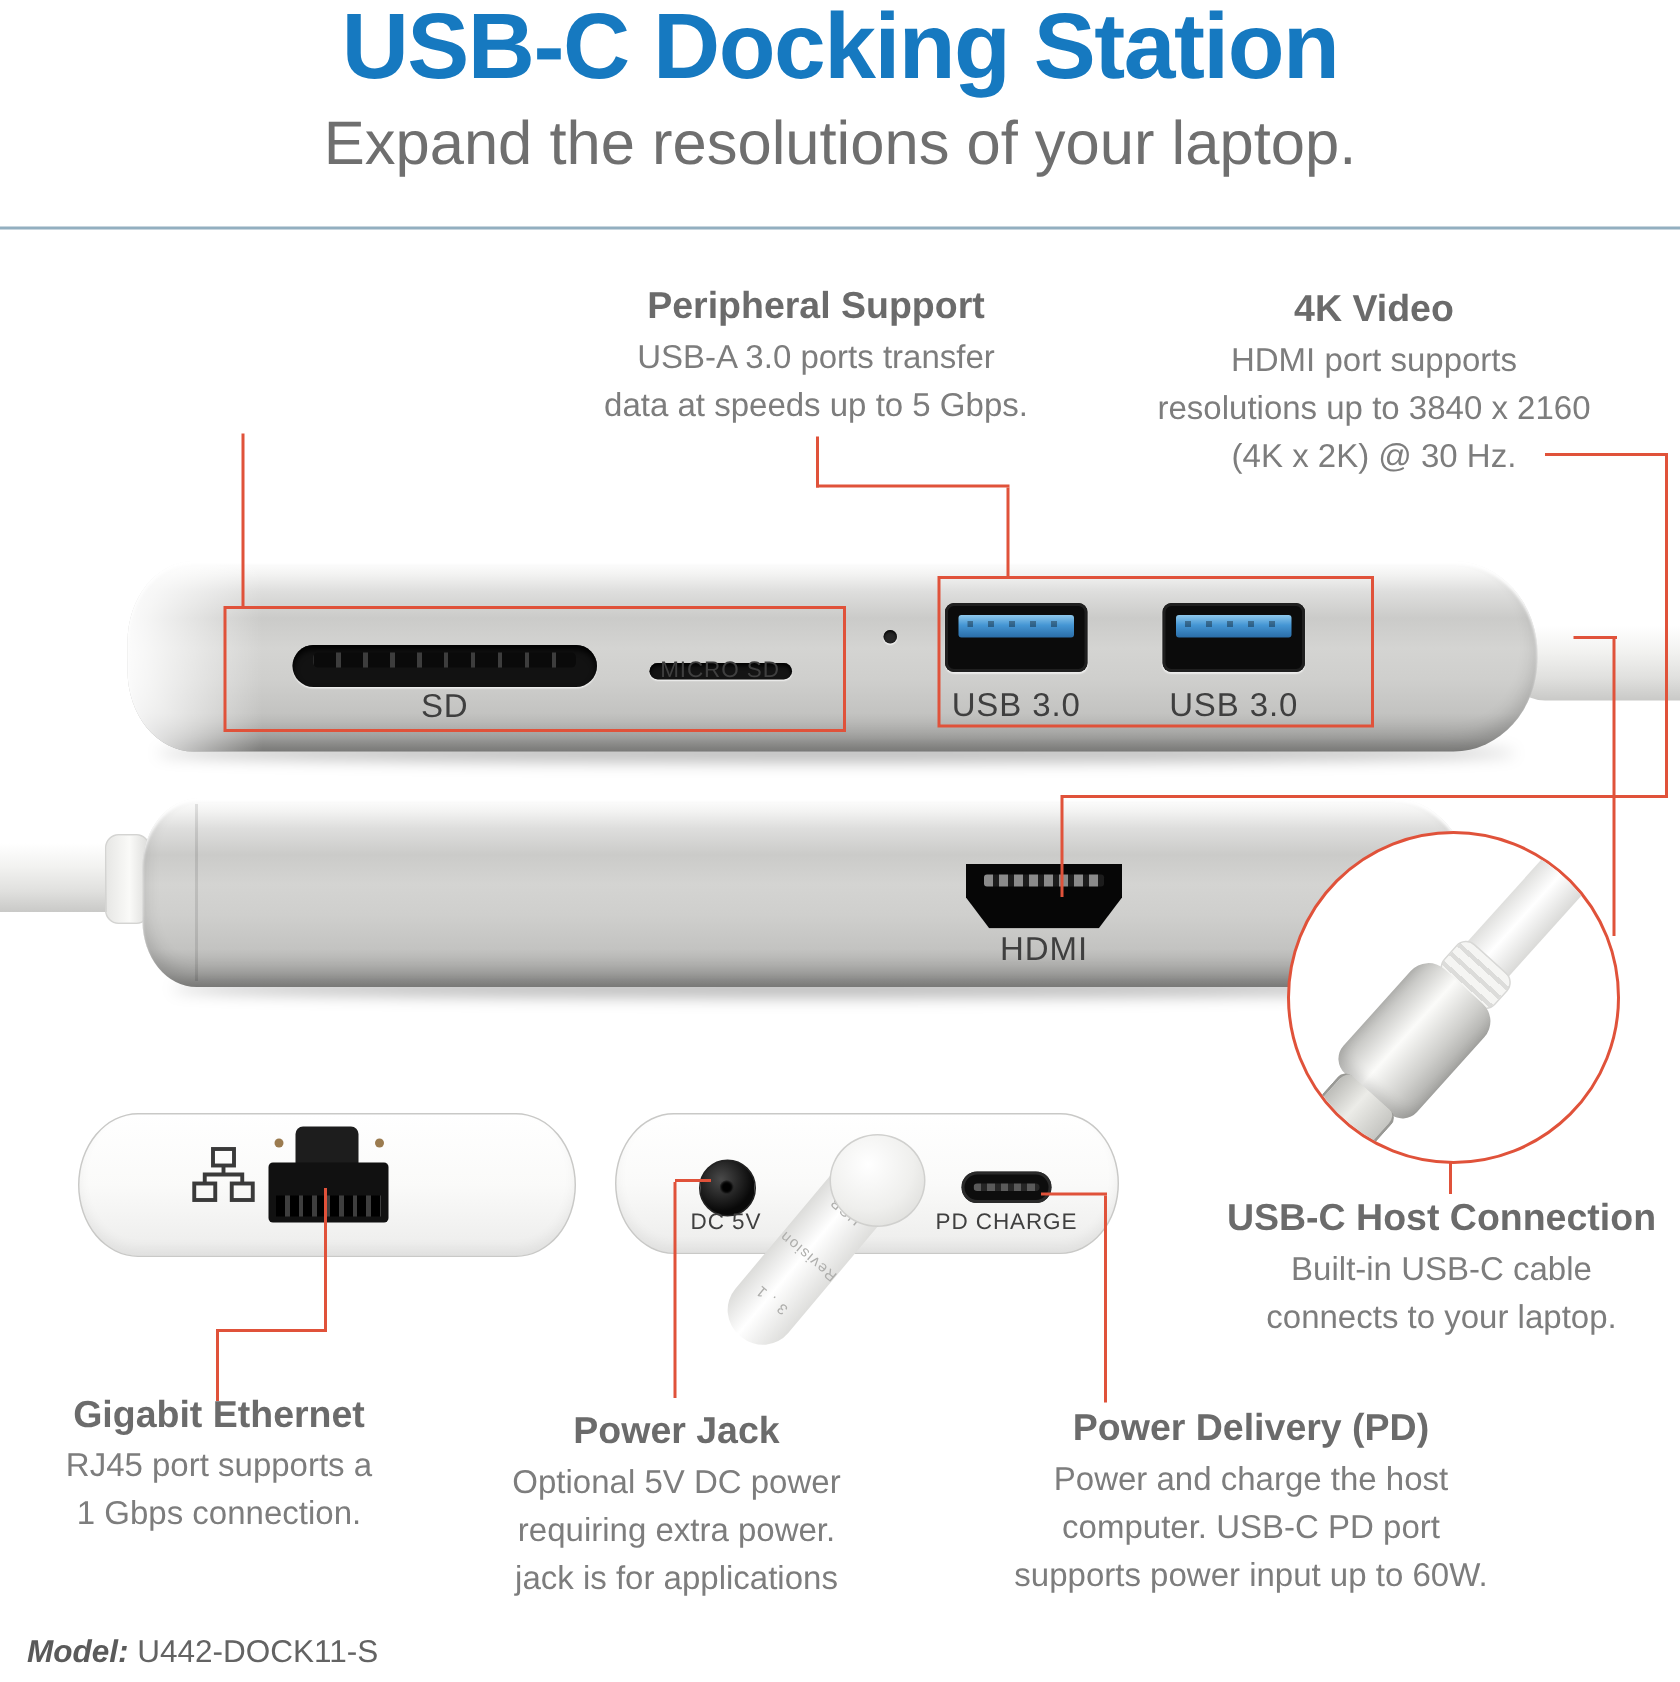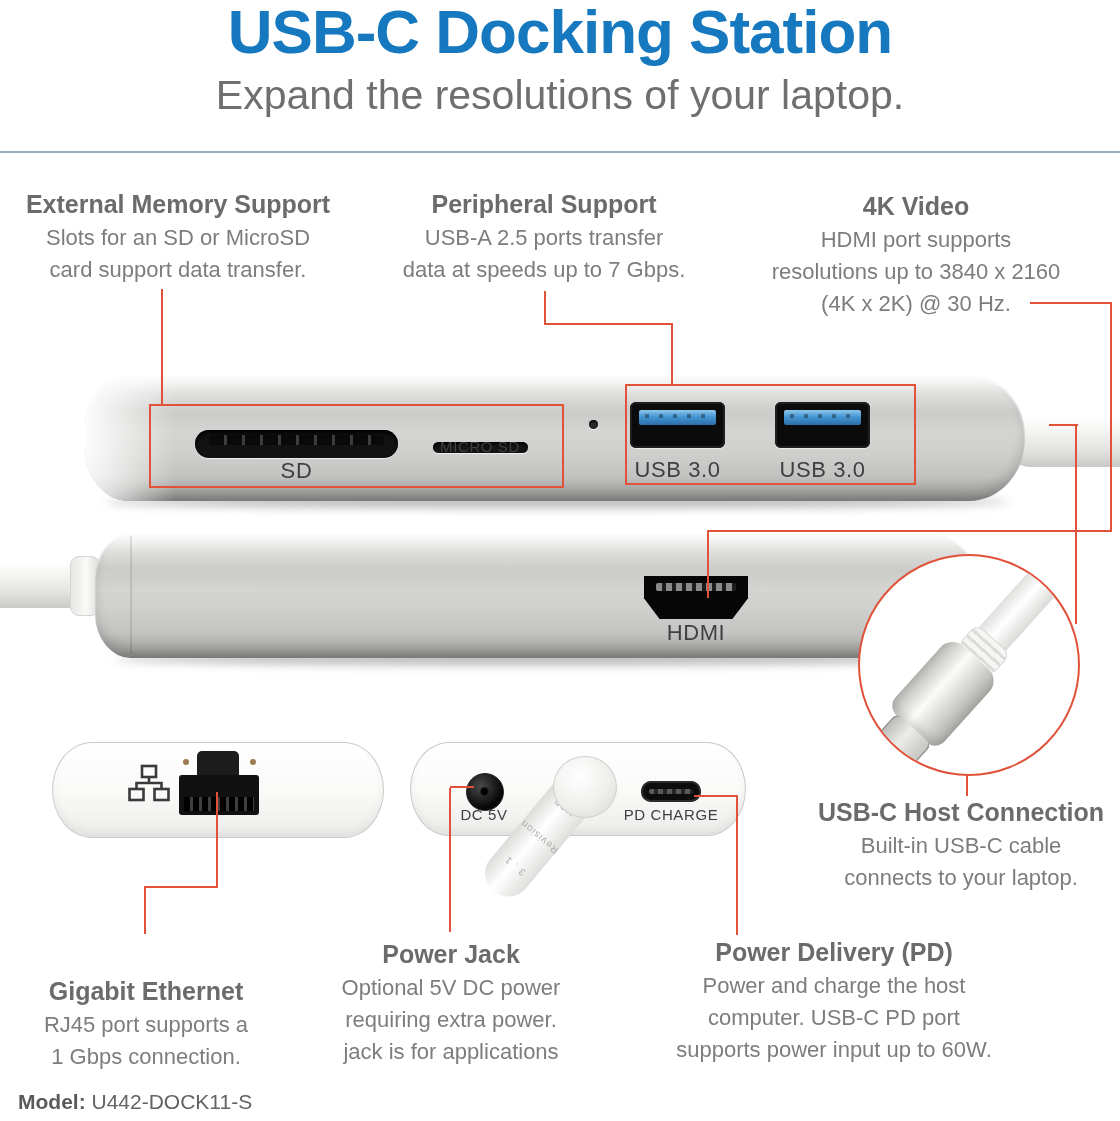--- a/index.html
+++ b/index.html
@@ -99,40 +99,35 @@
     background:repeating-linear-gradient(90deg,#5a5a5a 0 5px,#262626 5px 9px);}
   .mid-collar{left:553px;top:756px;width:62px;height:60px;border-radius:50%;z-index:4;
     background:radial-gradient(circle at 40% 32%,#ffffff,#efefed 55%,#d6d6d3);border:1px solid #d0d0ce;}
   .mid-cable{left:562px;top:782px;width:46px;height:142px;border-radius:22px;z-index:3;
     transform:rotate(40deg);transform-origin:top center;
     background:linear-gradient(90deg,#dcdcda,#ffffff 45%,#dededc);
     display:flex;flex-direction:column;align-items:center;justify-content:space-evenly;}
   .mid-cable span{transform:rotate(180deg);font-size:10px;color:#aeaeac;letter-spacing:1px;white-space:nowrap;}
   
   .model-line{left:18px;top:1090px;font-size:21px;color:#636363;}
-  .model-line b{font-weight:700;color:#5a5a5a;}
+  .model-line b{font-weight:700;color:#5a5a5a;font-style:italic;}
 </style>
 </head>
 <body>
 
 <div id="stage">
 
   <div class="abs page-title">USB-C Docking Station</div>
   <div class="abs page-subtitle">Expand the resolutions of your laptop.</div>
   <div class="abs divider"></div>
 
-  <div class="abs callout" style="left:3px;top:189px;width:350px;">
-    <h3>External Memory Support</h3>
-    <div>Slots for an SD or MicroSD</div>
-    <div>card support data transfer.</div>
-  </div>
   <div class="abs callout" style="left:368px;top:189px;width:352px;">
     <h3>Peripheral Support</h3>
-    <div>USB-A 2.5 ports transfer</div>
-    <div>data at speeds up to 7 Gbps.</div>
+    <div>USB-A 3.0 ports transfer</div>
+    <div>data at speeds up to 5 Gbps.</div>
   </div>
   <div class="abs callout" style="left:725px;top:191px;width:382px;">
     <h3>4K Video</h3>
     <div>HDMI port supports</div>
     <div>resolutions up to 3840 x 2160</div>
     <div>(4K x 2K) @ 30 Hz.</div>
   </div>
 
   <div class="abs cable" style="left:1005px;top:417px;width:115px;height:50px;border-radius:25px 0 0 25px;"></div>
   <div class="abs bar-shadow" style="left:105px;top:496px;width:905px;height:12px;"></div>
@@ -219,21 +214,21 @@
   <div class="abs seg" style="left:449px;top:788px;width:2px;height:144px;"></div>
   <div class="abs seg" style="left:694px;top:795px;width:44px;height:2px;"></div>
   <div class="abs seg" style="left:736px;top:797px;width:2px;height:138px;"></div>
 
   <div class="abs callout" style="left:800px;top:797px;width:322px;">
     <h3>USB-C Host Connection</h3>
     <div>Built-in USB-C cable</div>
     <div>connects to your laptop.</div>
   </div>
 
-  <div class="abs callout" style="left:15px;top:976px;width:262px;">
+  <div class="abs callout" style="left:15px;top:928px;width:262px;">
     <h3>Gigabit Ethernet</h3>
     <div>RJ45 port supports a</div>
     <div>1 Gbps connection.</div>
   </div>
   <div class="abs callout" style="left:312px;top:939px;width:278px;">
     <h3>Power Jack</h3>
     <div>Optional 5V DC power</div>
     <div>requiring extra power.</div>
     <div>jack is for applications</div>
   </div>

